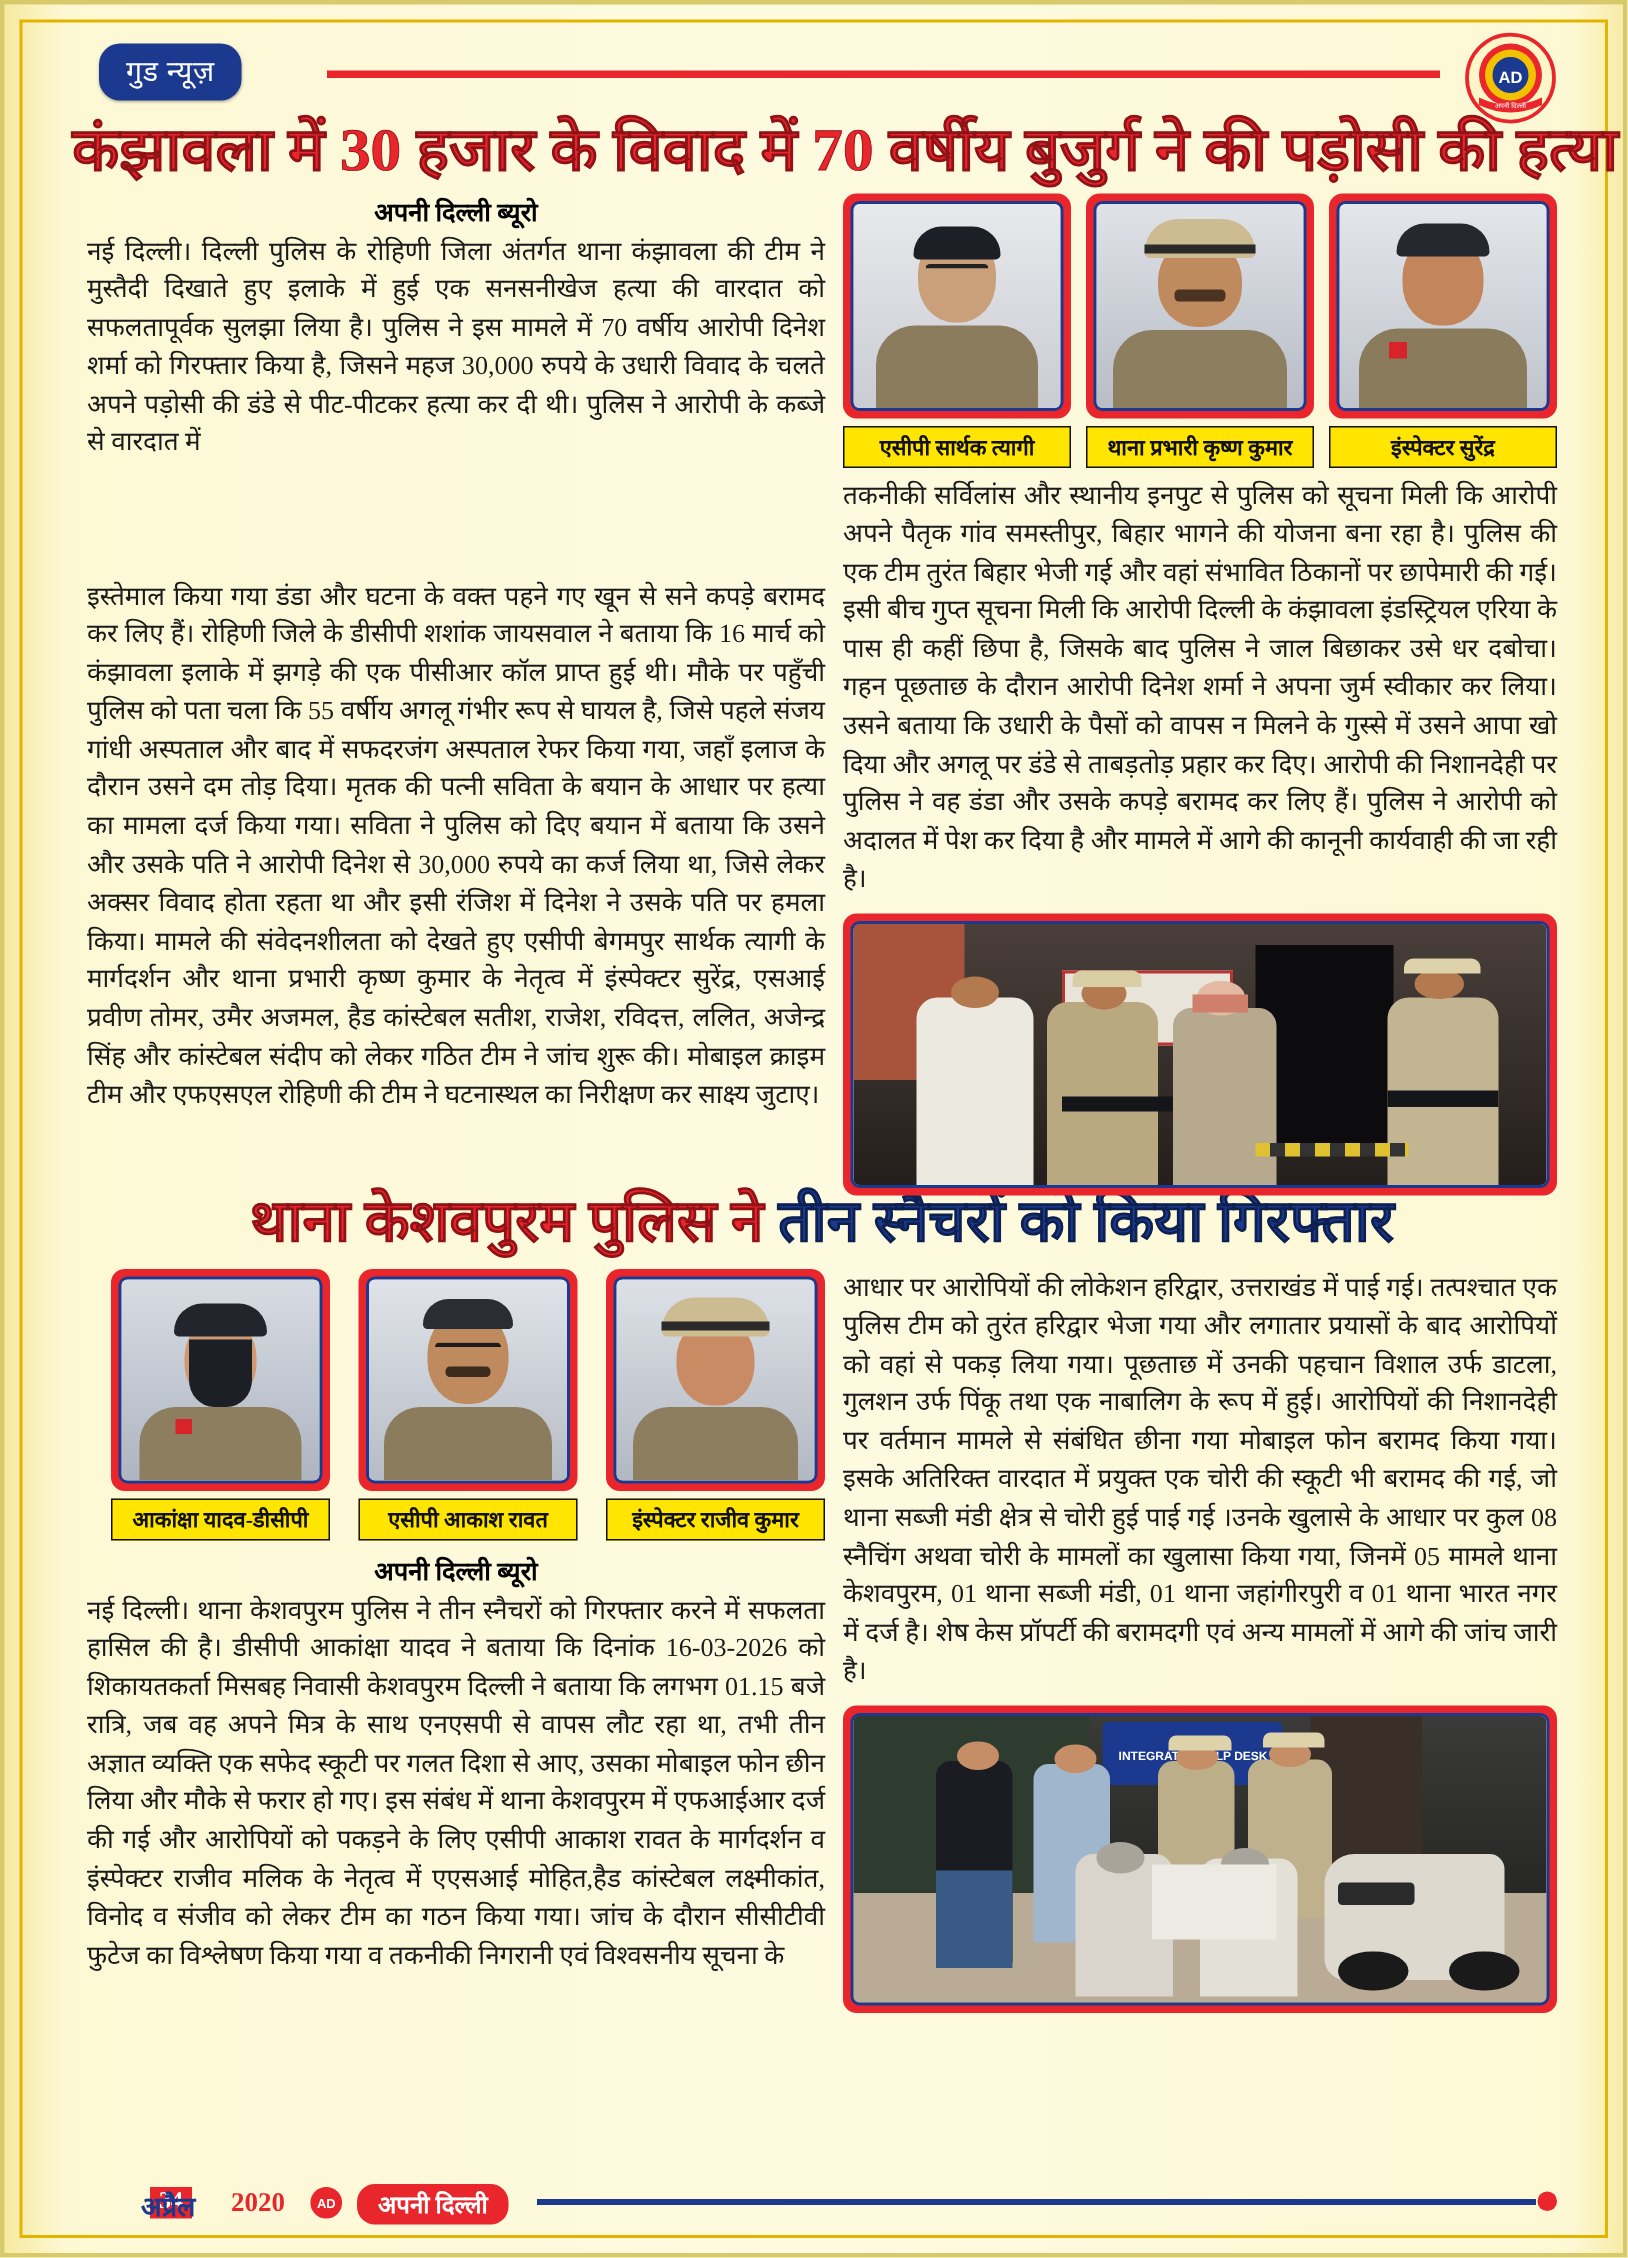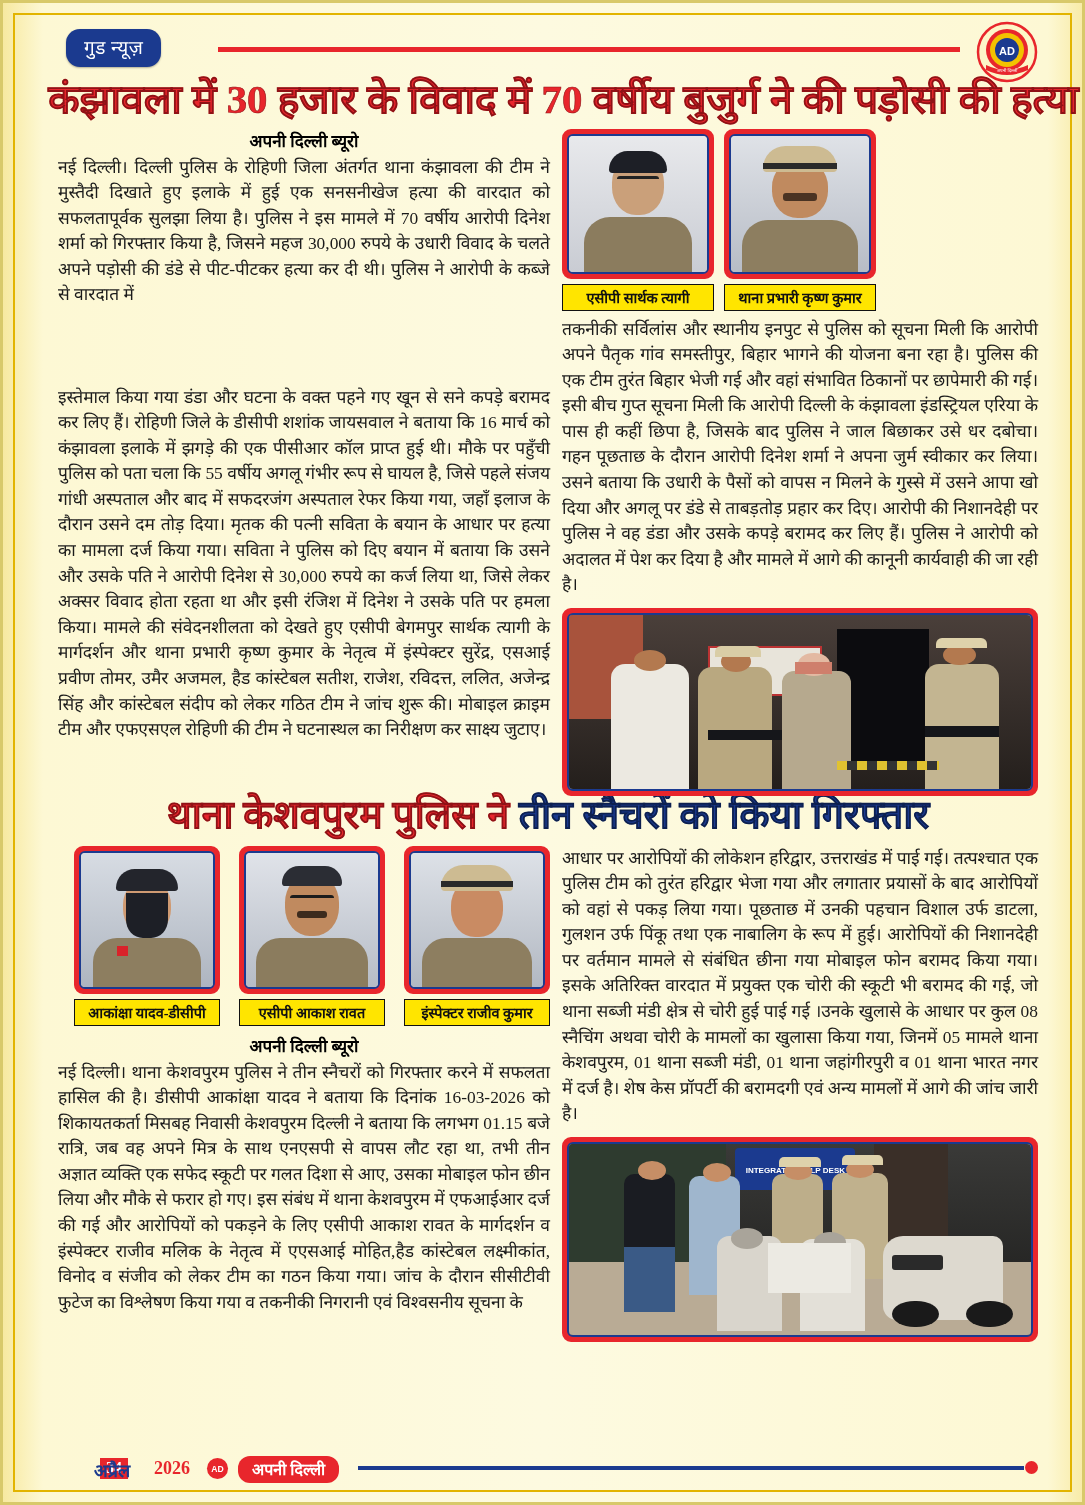--- a/index.html
+++ b/index.html
@@ -221,20 +221,34 @@
               <div style="position:absolute;left:50%;top:8%;width:74px;height:26px;margin-left:-37px;border-radius:30px 30px 5px 5px;background:#cdbb92;"></div>
               <div style="position:absolute;left:50%;top:20%;width:74px;height:6px;margin-left:-37px;background:#2a2a2a;"></div>
               <div style="position:absolute;left:50%;top:42%;width:34px;height:8px;margin-left:-17px;background:#4a3323;border-radius:3px;"></div>
               <div style="position:absolute;left:50%;top:62%;width:116px;height:38%;margin-left:-58px;border-radius:26px 26px 0 0;background:#8d7e60;"></div>
             </div>
           </div>
               </div>
           <div class="cap">थाना प्रभारी कृष्ण कुमार</div>
         </div>
 
+        <div class="cell">
+          <div class="frame">
+                <div class="inner">
+            <div class="photo">
+              <div class="sc" style="background:linear-gradient(#e3e6ea,#bfc4cc)"></div>
+              <div style="position:absolute;left:50%;top:16%;width:54px;height:60px;margin-left:-27px;border-radius:46%;background:#c3865c;"></div>
+              <div style="position:absolute;left:50%;top:10%;width:62px;height:22px;margin-left:-31px;border-radius:24px 24px 4px 4px;background:#26282f;"></div>
+              <div style="position:absolute;left:50%;top:61%;width:112px;height:39%;margin-left:-56px;border-radius:26px 26px 0 0;background:#8a7b5d;"></div>
+              <div style="position:absolute;left:24%;top:68%;width:12px;height:11px;background:#d8232a;"></div>
+            </div>
+          </div>
+              </div>
+          <div class="cap">इंस्पेक्टर सुरेंद्र</div>
+        </div>
 
       </div>
 
       <div class="body a1-rtext">
         <p>तकनीकी सर्विलांस और स्थानीय इनपुट से पुलिस को सूचना मिली कि आरोपी अपने पैतृक गांव समस्तीपुर, बिहार भागने की योजना बना रहा है। पुलिस की एक टीम तुरंत बिहार भेजी गई और वहां संभावित ठिकानों पर छापेमारी की गई। इसी बीच गुप्त सूचना मिली कि आरोपी दिल्ली के कंझावला इंडस्ट्रियल एरिया के पास ही कहीं छिपा है, जिसके बाद पुलिस ने जाल बिछाकर उसे धर दबोचा। गहन पूछताछ के दौरान आरोपी दिनेश शर्मा ने अपना जुर्म स्वीकार कर लिया। उसने बताया कि उधारी के पैसों को वापस न मिलने के गुस्से में उसने आपा खो दिया और अगलू पर डंडे से ताबड़तोड़ प्रहार कर दिए। आरोपी की निशानदेही पर पुलिस ने वह डंडा और उसके कपड़े बरामद कर लिए हैं। पुलिस ने आरोपी को अदालत में पेश कर दिया है और मामले में आगे की कानूनी कार्यवाही की जा रही है।</p>
       </div>
 
       <div class="a1-wide">
         <div class="frame">
               <div class="inner">
@@ -369,21 +383,21 @@
             </div>
       </div>
     </div>
 
   </div>
 </div>
 
 <div class="footer">
   <div class="pg-num">34</div>
   <div class="pg-month">अप्रैल</div>
-  <div class="pg-year">2026</div>
+  <div class="pg-year">2020</div>
   <svg class="foot-logo" viewBox="0 0 24 24">
     <circle cx="12" cy="12" r="11" fill="#e8262c"></circle>
     <text x="12" y="16" font-size="9" font-weight="bold" fill="#fff" text-anchor="middle" font-family="Liberation Sans, sans-serif">AD</text>
   </svg>
   <div class="foot-pill">अपनी दिल्ली</div>
   <div class="footline"></div>
   <div class="footdot"></div>
 </div>
 
 </div>

